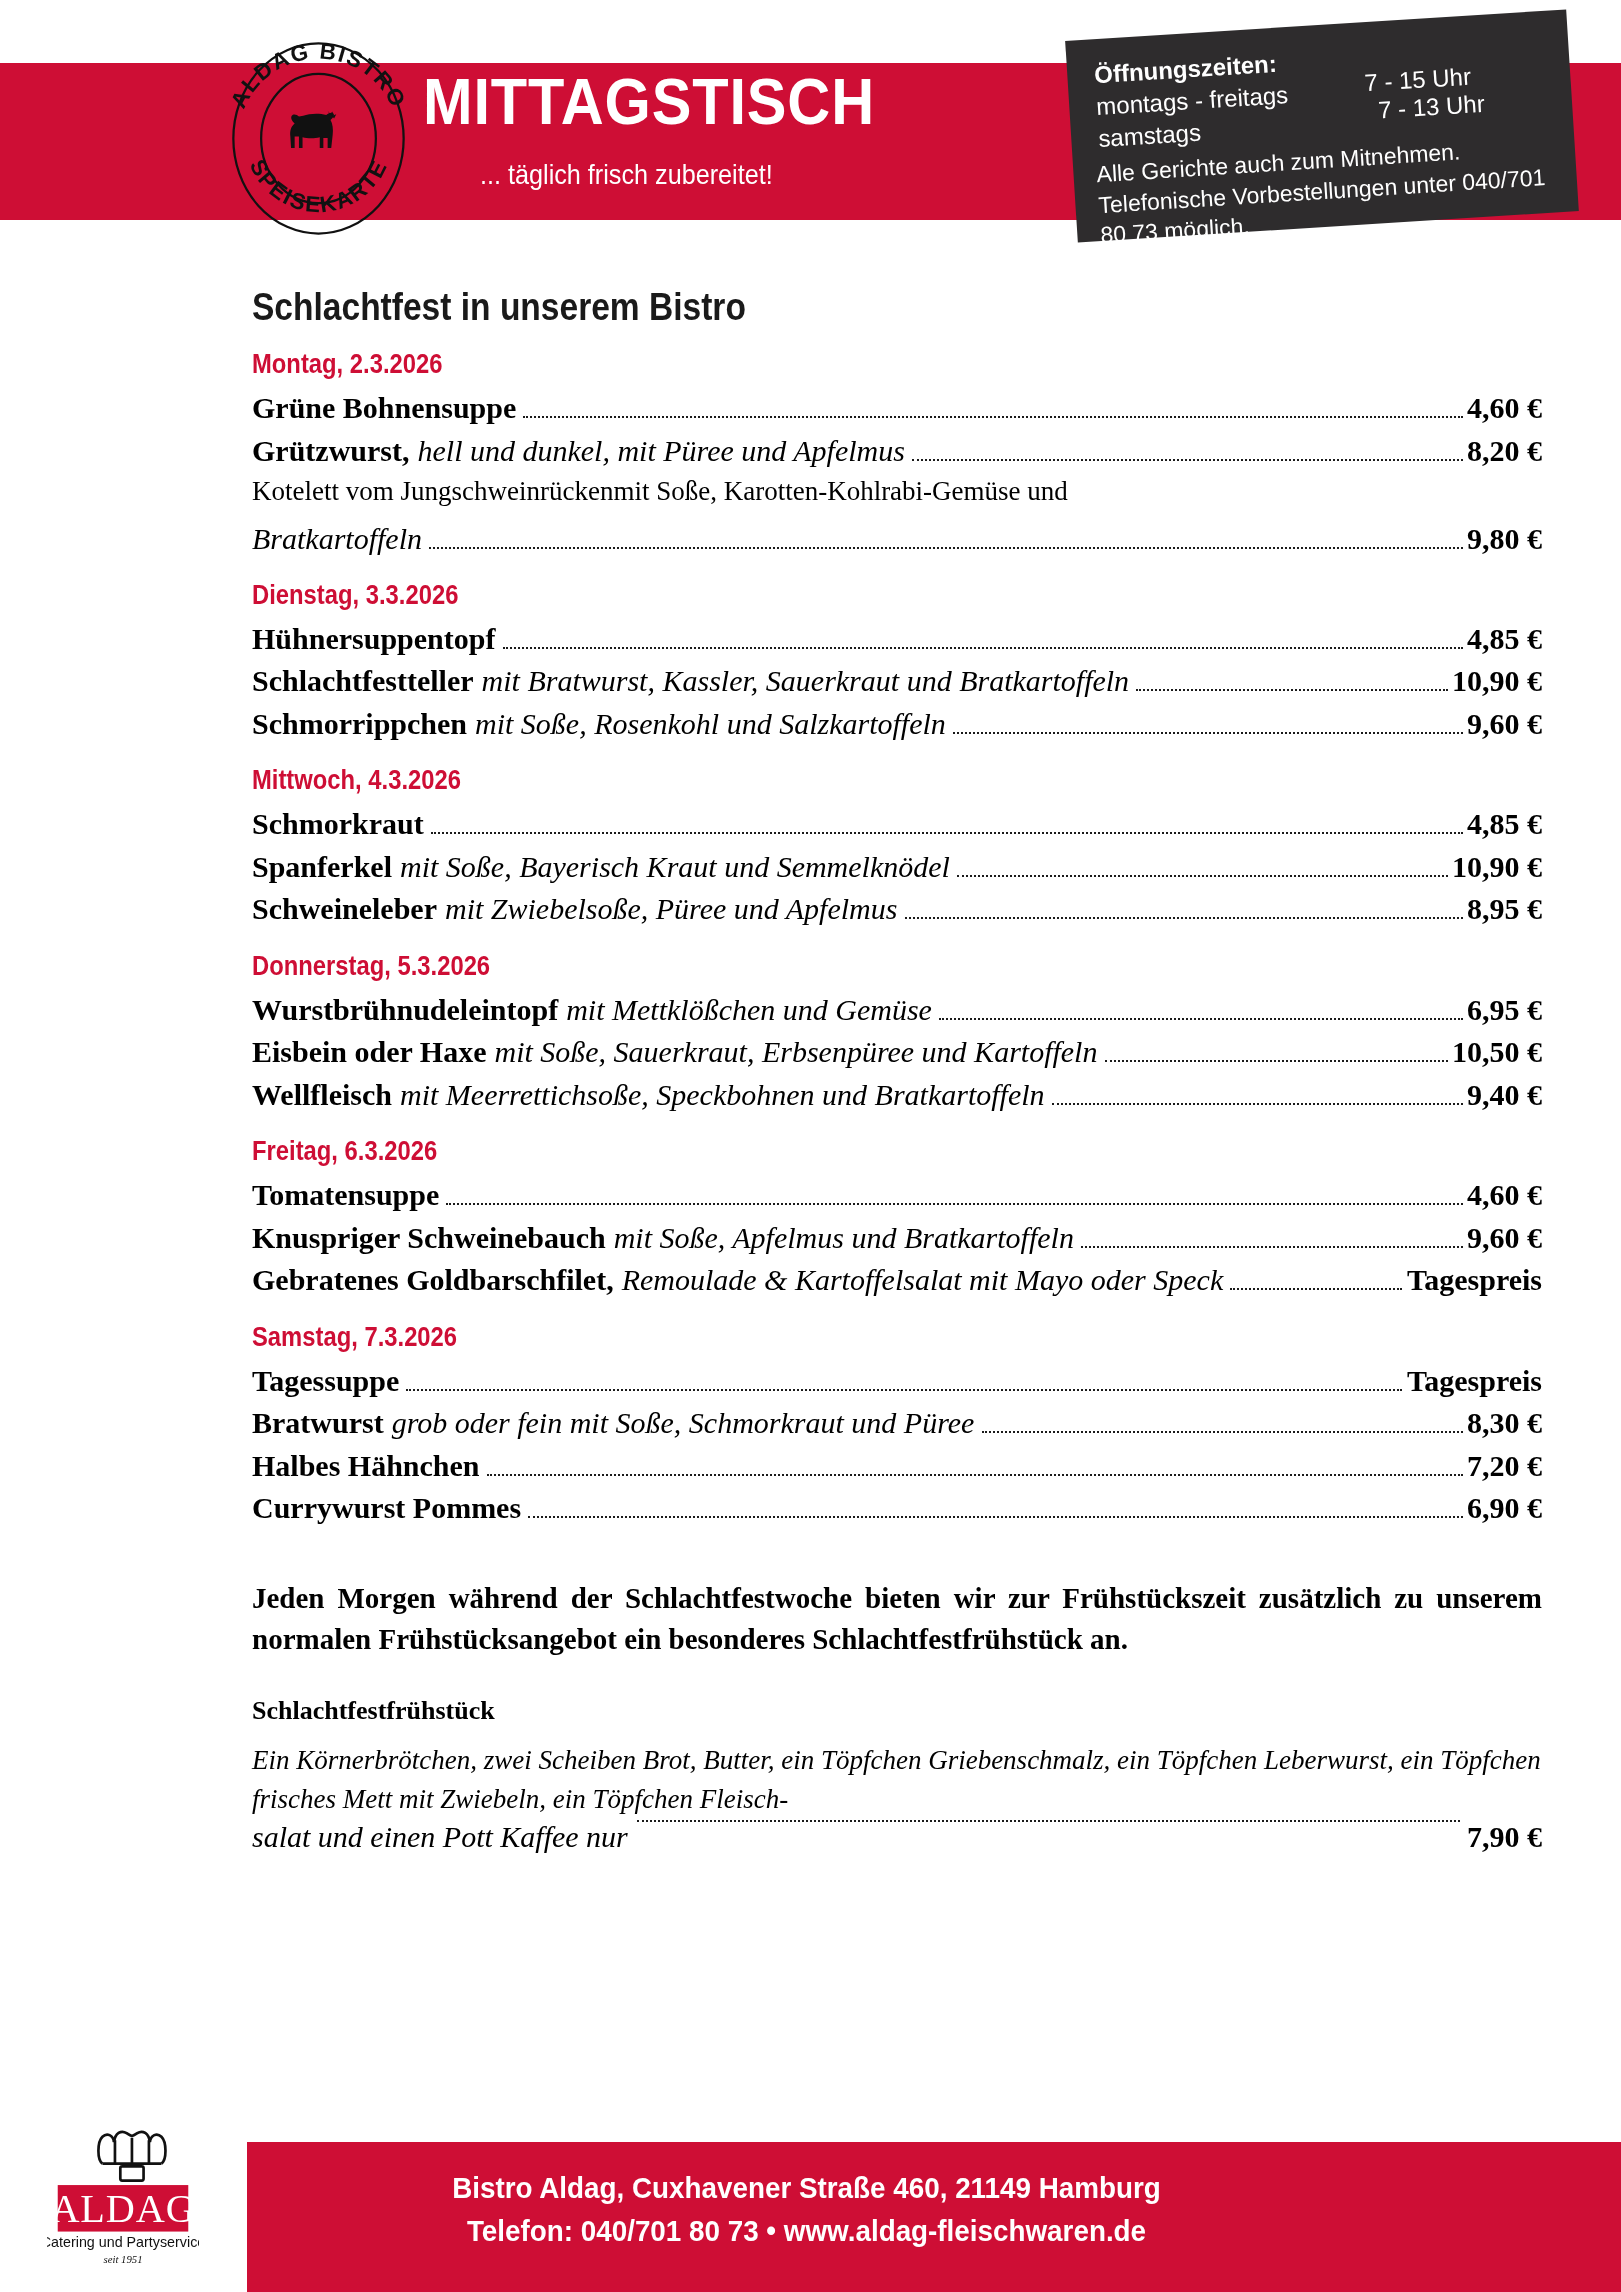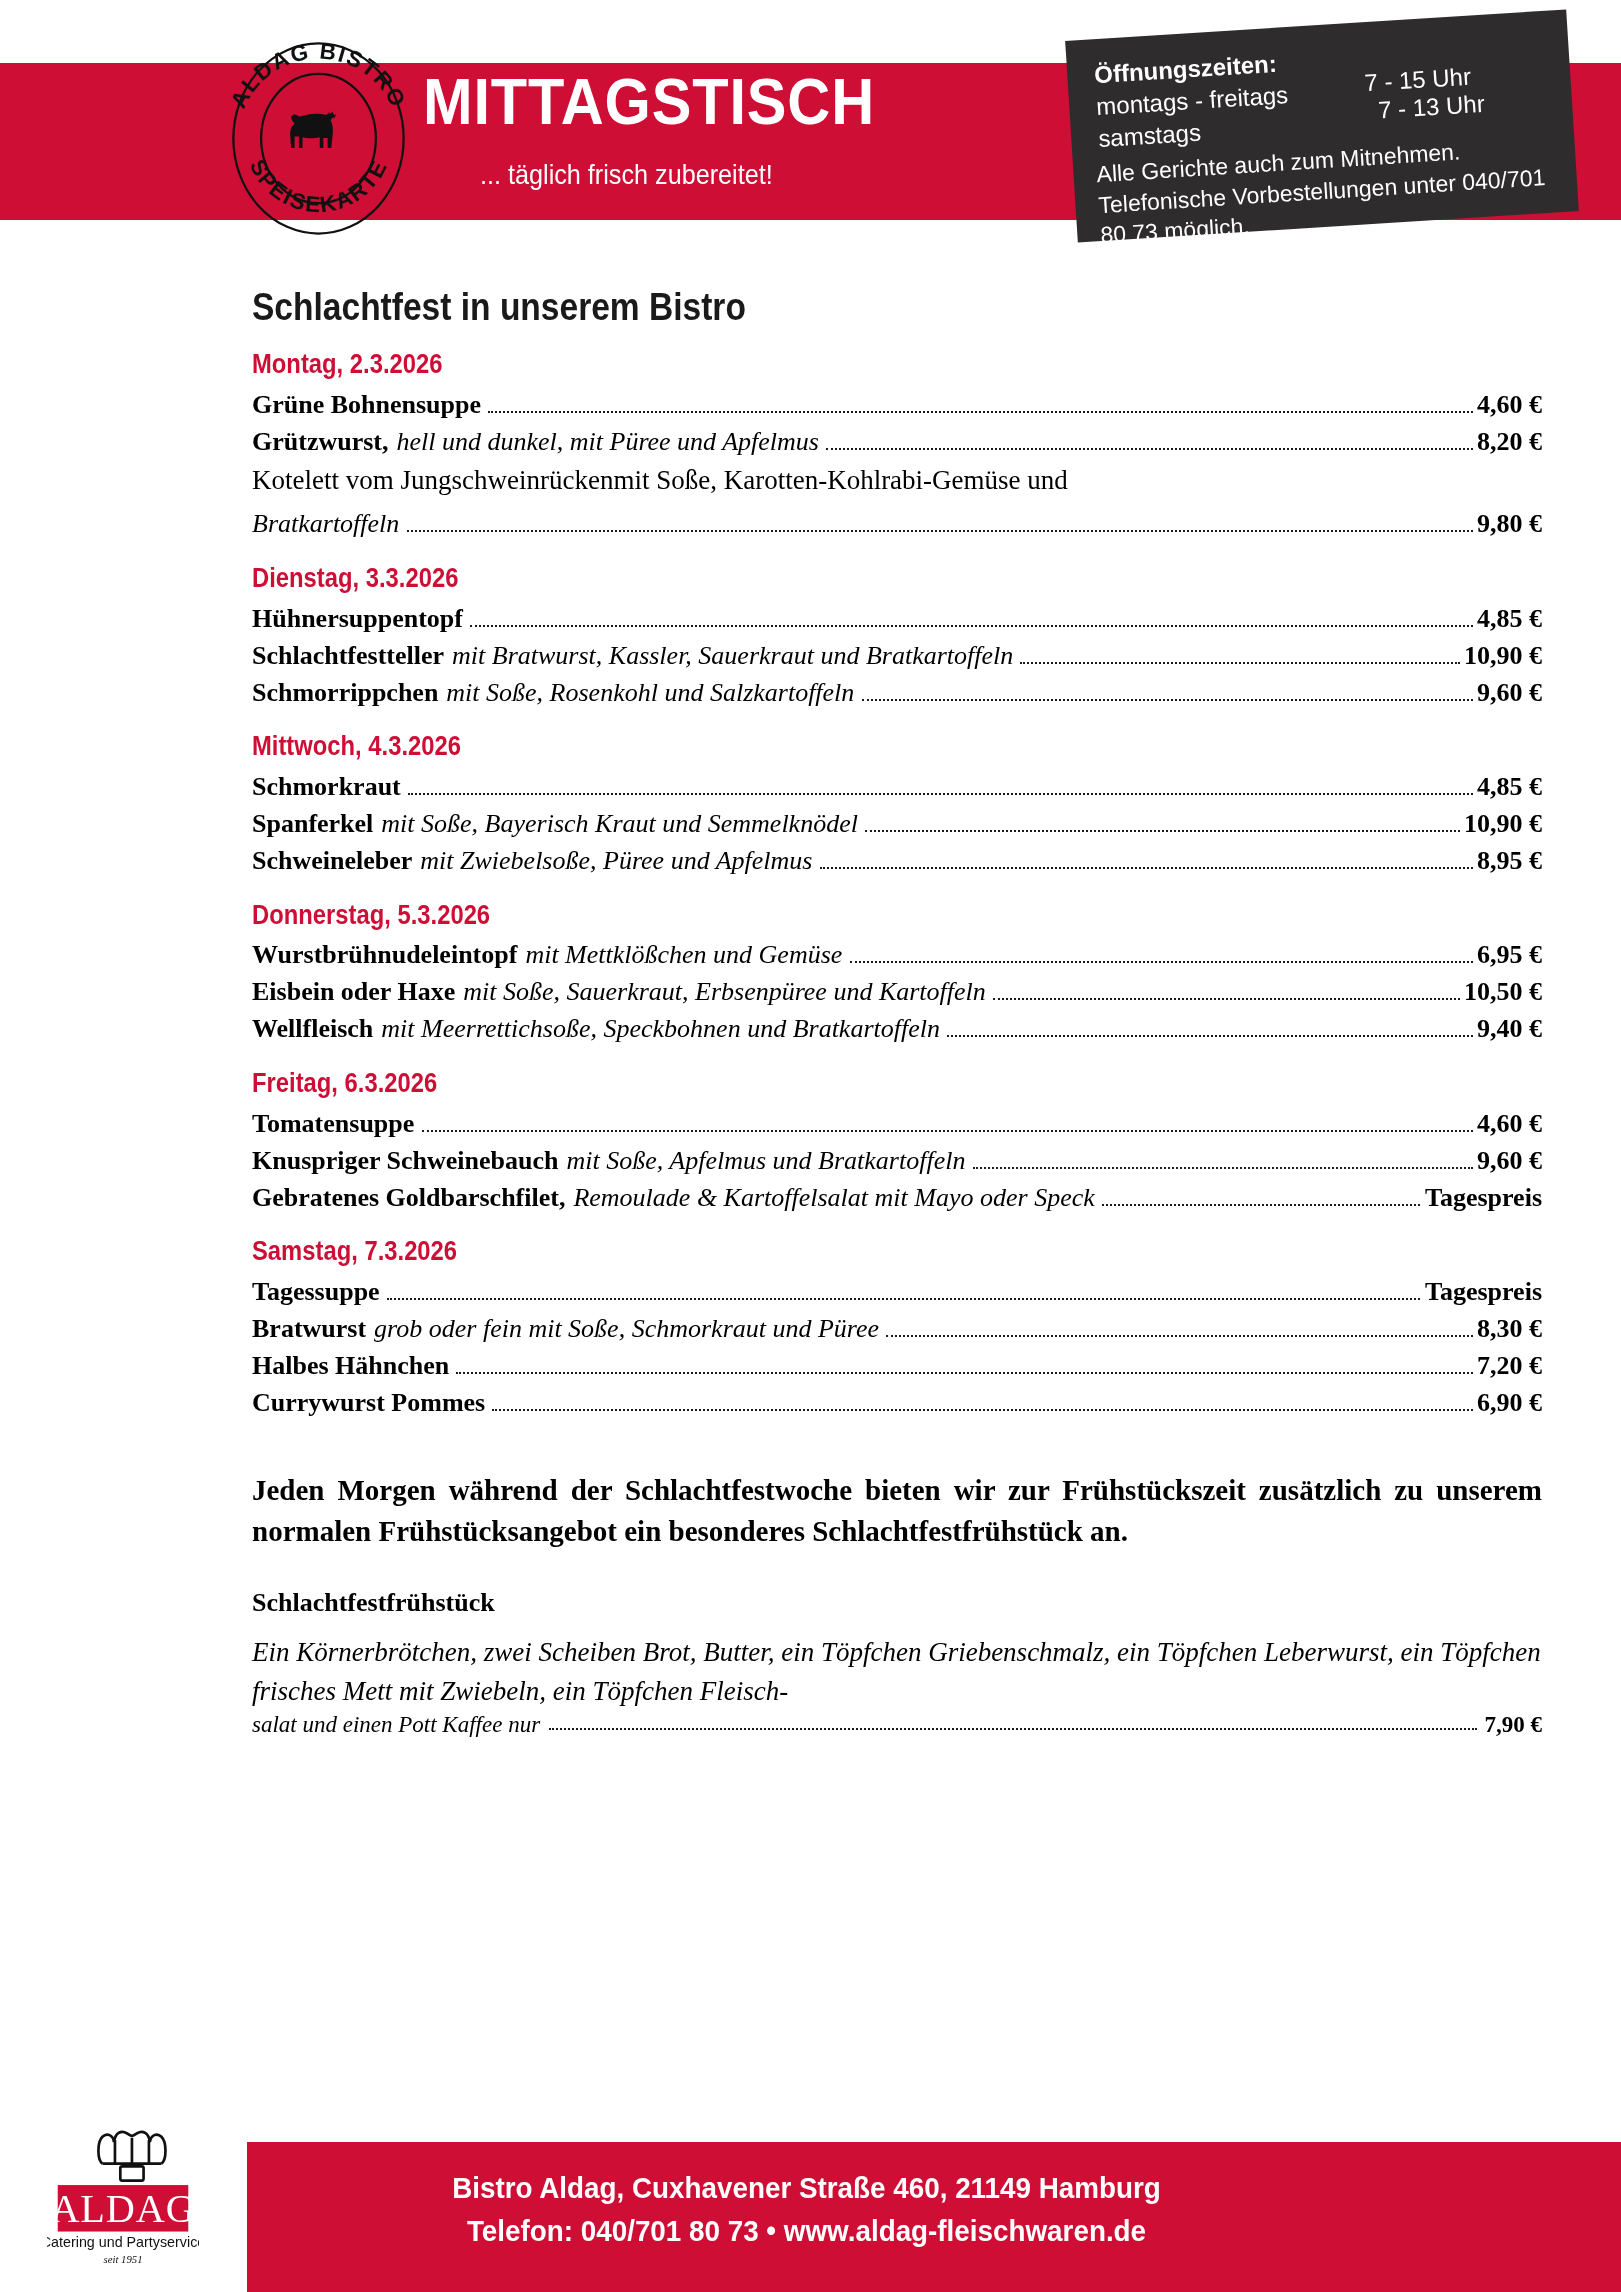--- a/index.html
+++ b/index.html
@@ -145,21 +145,21 @@
     transform-origin: left top;
     margin: 19.7px 0 7.2px 0;
     line-height: 1.1;
   }
   .day-block:first-of-type .day-heading { margin-top: 0; }
 
   .item {
     display: flex;
     align-items: baseline;
     width: 1290px;
-    font-size: 26px;
+    font-size: 30px;
     line-height: 1.42;
     color: #000;
   }
   .item .names {
     white-space: nowrap;
     display: flex;
     align-items: baseline;
   }
   .item .nm {
     font-family: "Liberation Serif", serif;
@@ -214,23 +214,23 @@
     margin-top: 14.3px;
     width: 1290px;
     font-family: "Liberation Serif", serif;
     font-style: italic;
     font-size: 27px;
     line-height: 1.47;
     color: #000;
   }
   .bf-last {
     display: flex;
-    align-items: flex-end;
+    align-items: flex-start;
     width: 1290px;
-    font-size: 23px;
+    font-size: 30px;
   }
   .bf-last .t { font-style: italic; white-space: nowrap; }
   .bf-last .leader {
     flex: 1 1 auto;
     border-bottom: 2.7px dotted #1a1a1a;
     margin: 0 7.2px 8px 9px;
     height: 0;
   }
   .bf-last .price { font-weight: bold; white-space: nowrap; }
 

